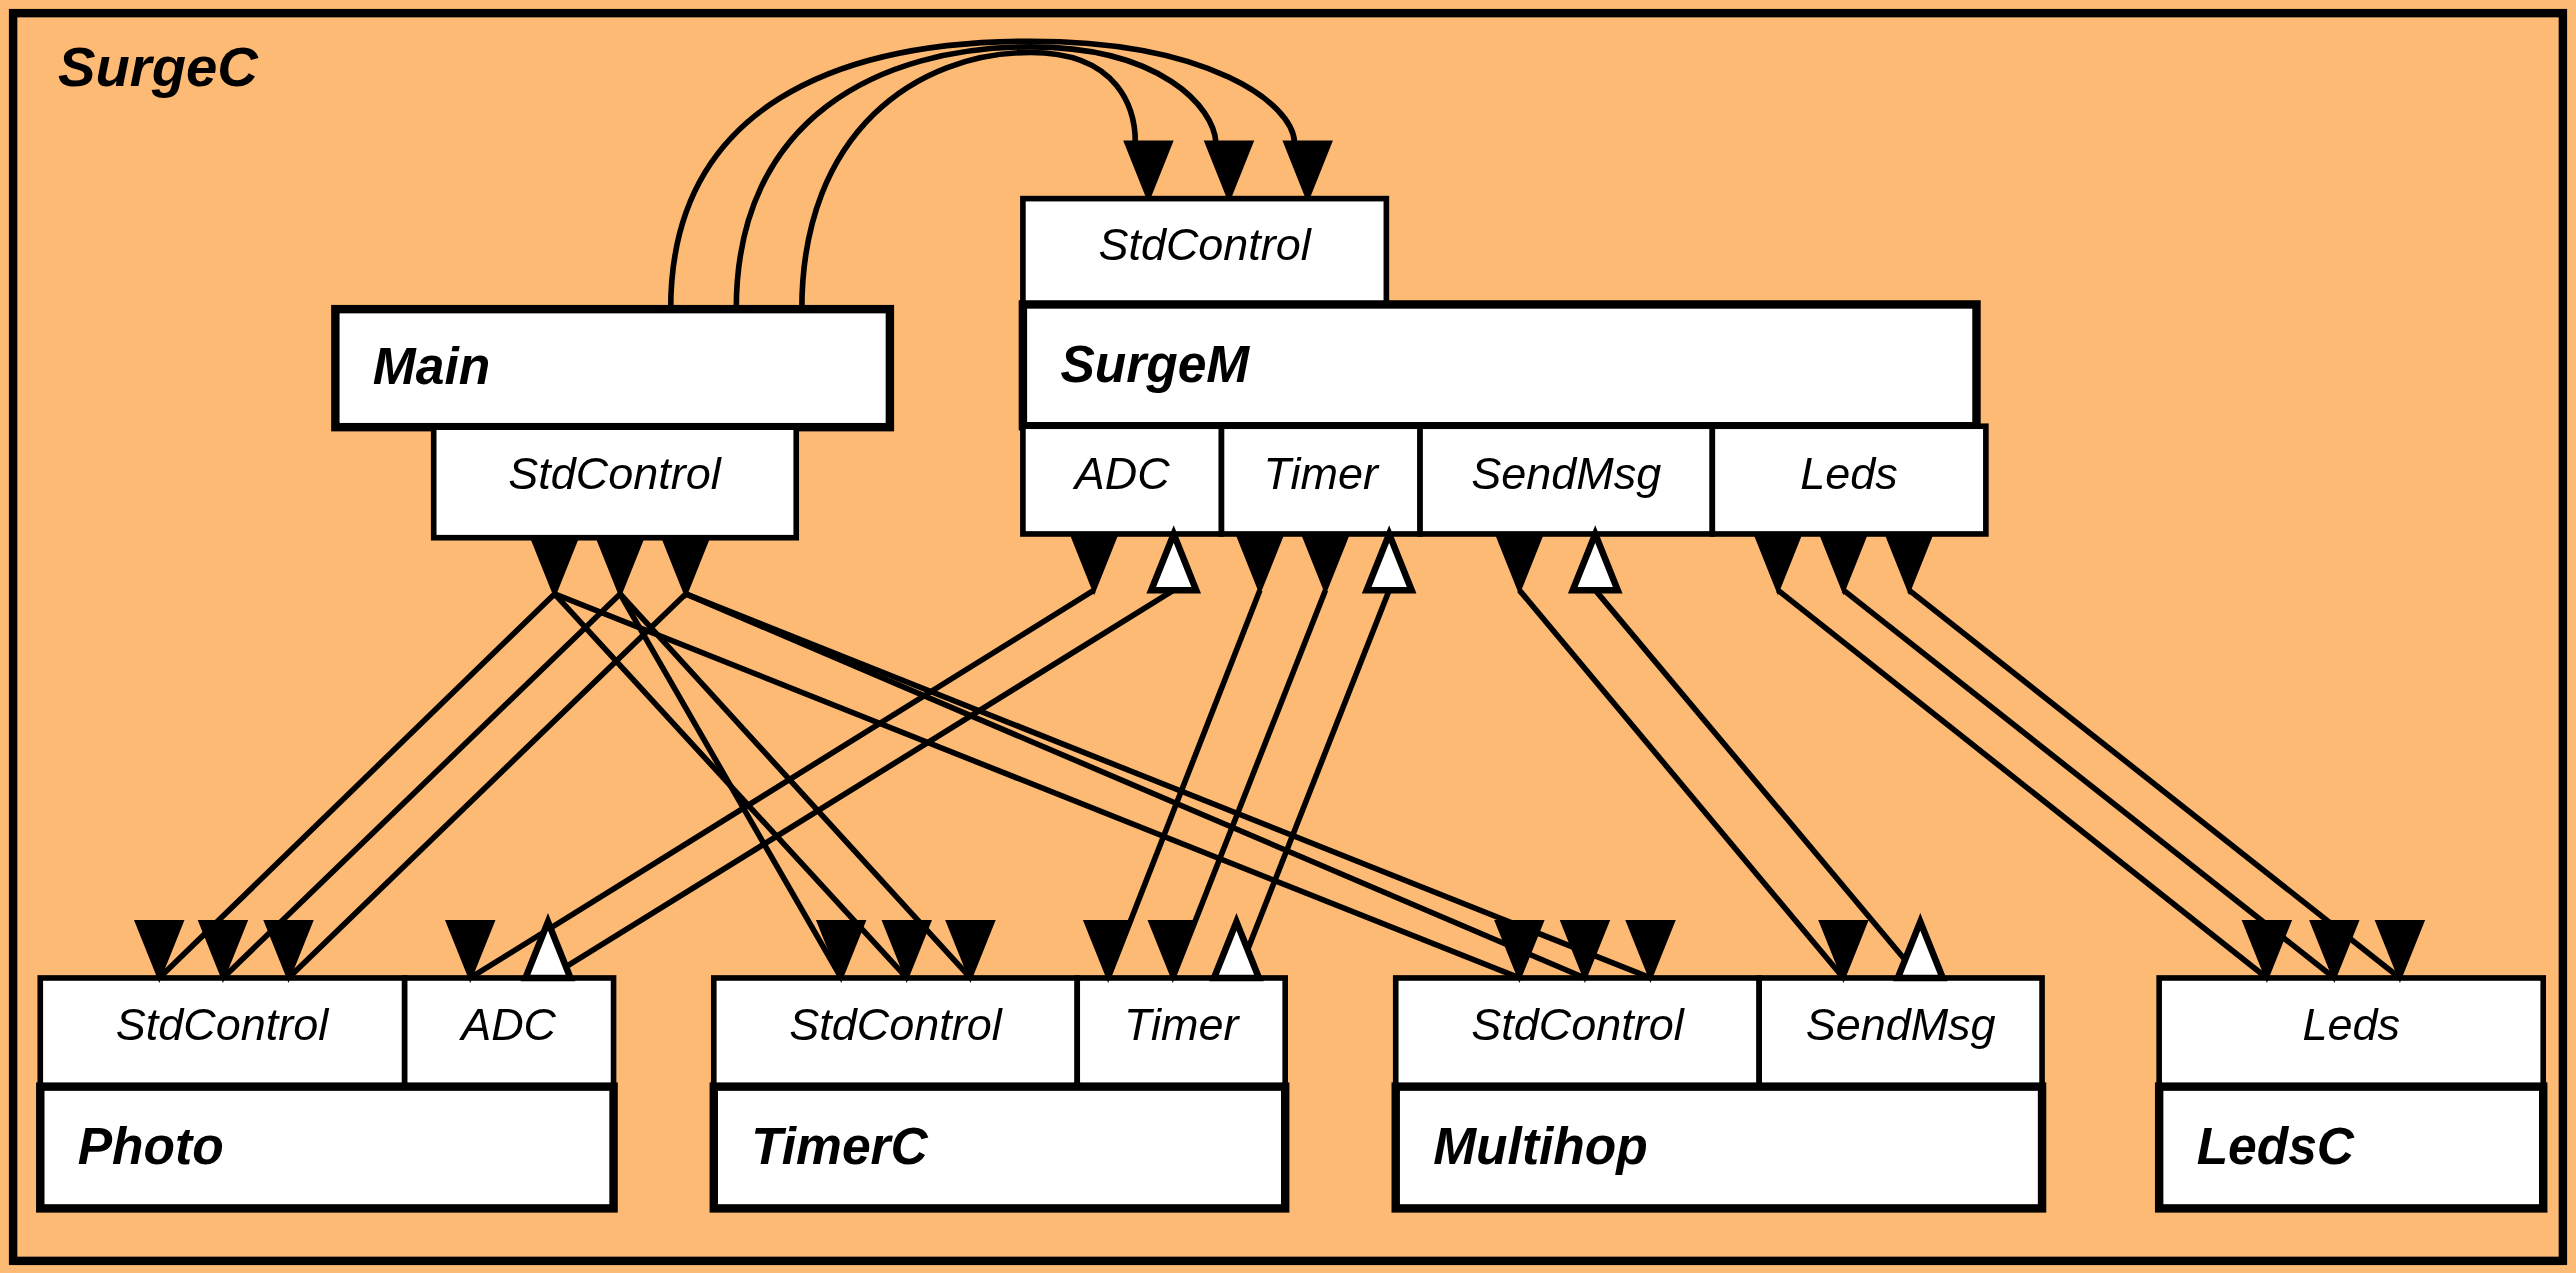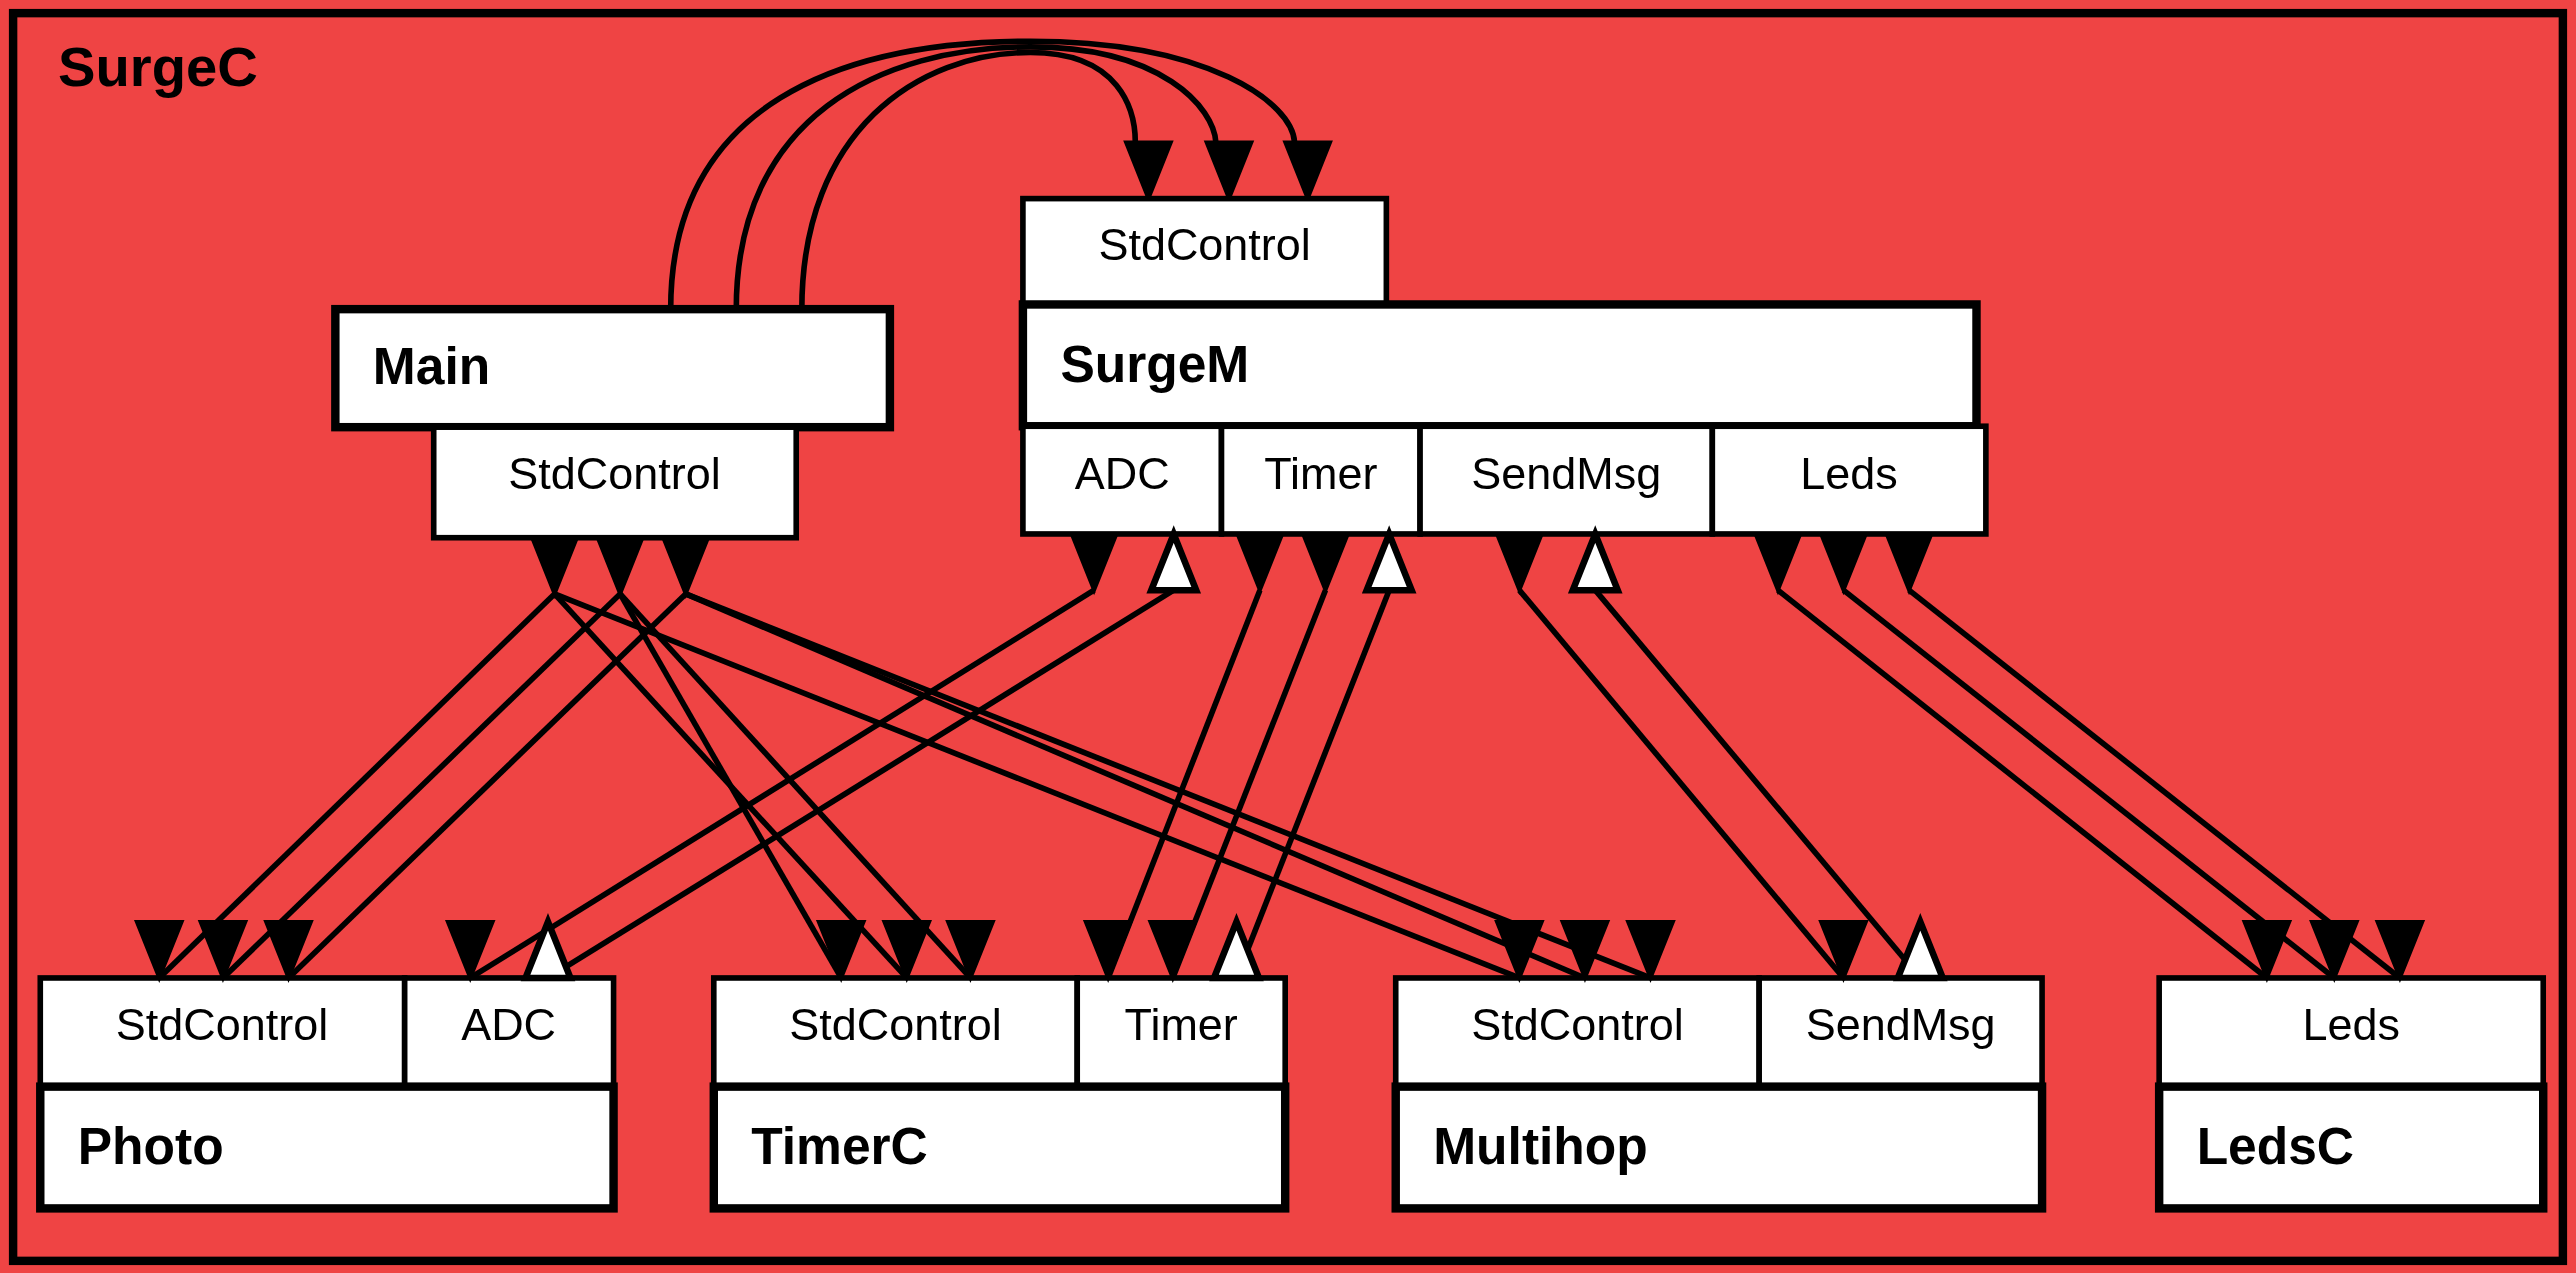--- a/index.html
+++ b/index.html
@@ -1,18 +1,18 @@
 <!DOCTYPE html>
 <html style="font-size:15px"><head>
 <meta charset="utf-8">
 <style>
   html,body{margin:0;padding:0;background:#ffffff;}
   body{width:2576px;height:1274px;overflow:hidden;
        font-family:"Liberation Sans","DejaVu Sans",sans-serif;}
-  #stage{position:relative;width:2576px;height:1274px;background:#ef4444;}
+  #stage{position:relative;width:2576px;height:1274px;background:#fdba74;font-style:italic;}
   svg#diagram{position:absolute;left:0;top:0;width:2576px;height:1274px;display:block;}
   .bx{fill:#ffffff;stroke:#000000;}
   .frame{fill:none;stroke:#000000;stroke-width:9;}
   .comp{stroke-width:9;}
   .iface{stroke-width:6;}
   .wire{fill:none;stroke:#000000;stroke-width:6;stroke-linecap:butt;}
   .arrowF{fill:#000000;stroke:#000000;stroke-width:4;stroke-linejoin:miter;}
   .arrowH{fill:#ffffff;stroke:#000000;stroke-width:7;stroke-linejoin:miter;}
   text{font-family:"Liberation Sans","DejaVu Sans",sans-serif;fill:#000;}
   .t-comp{font-size:55px;font-weight:bold;}

